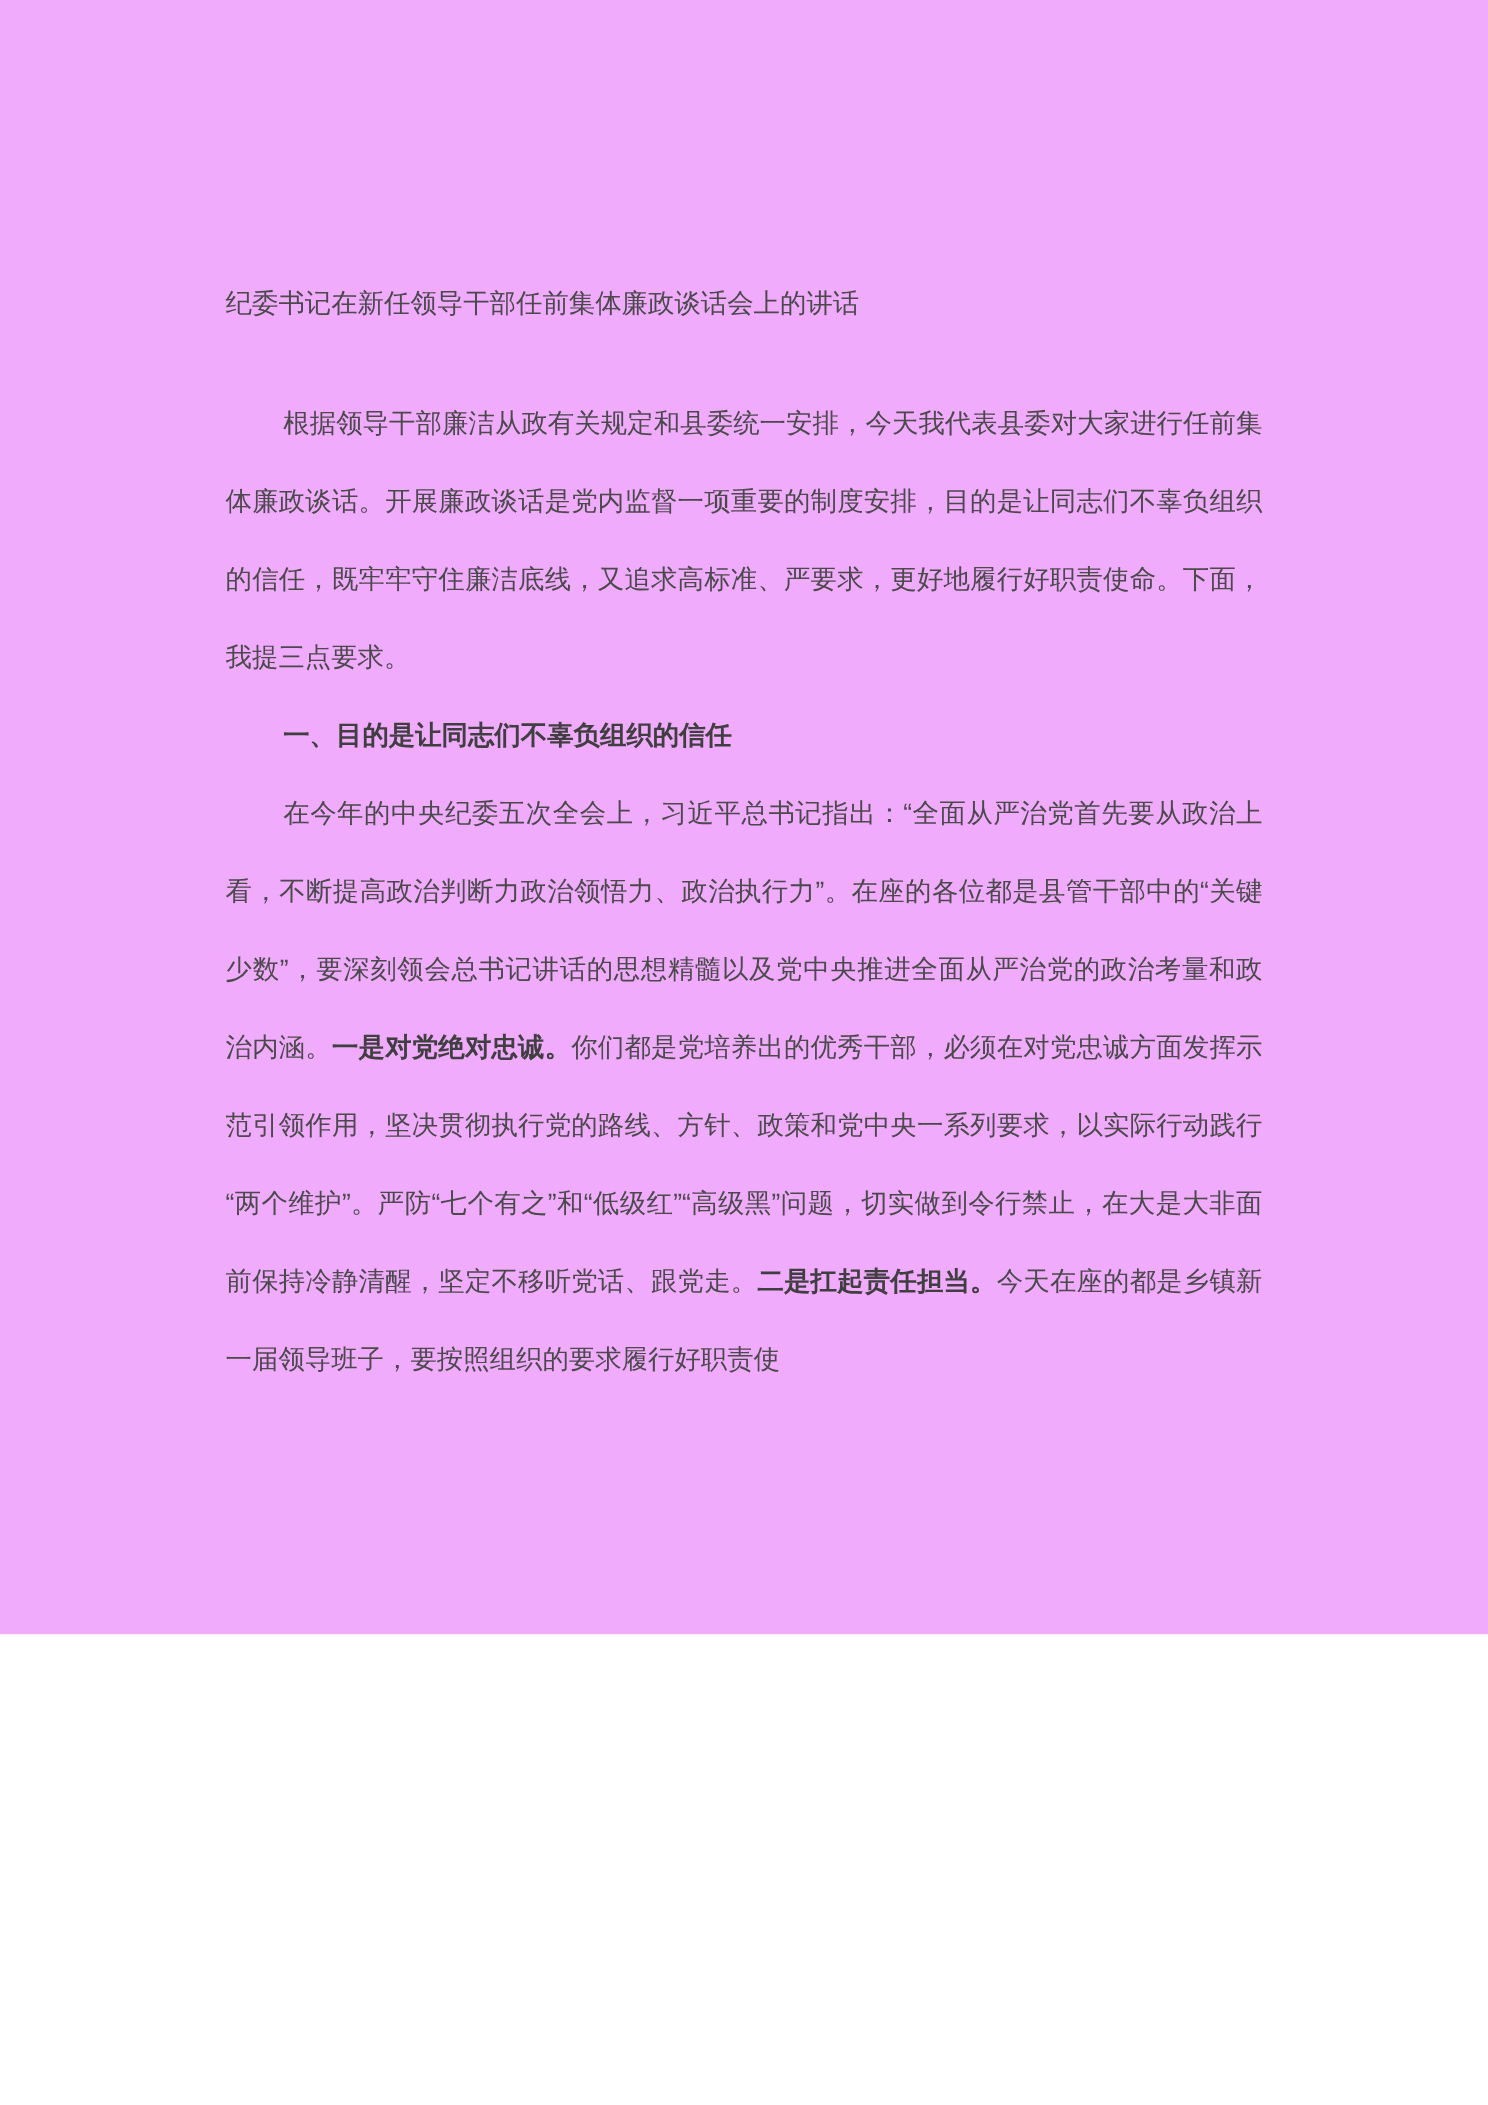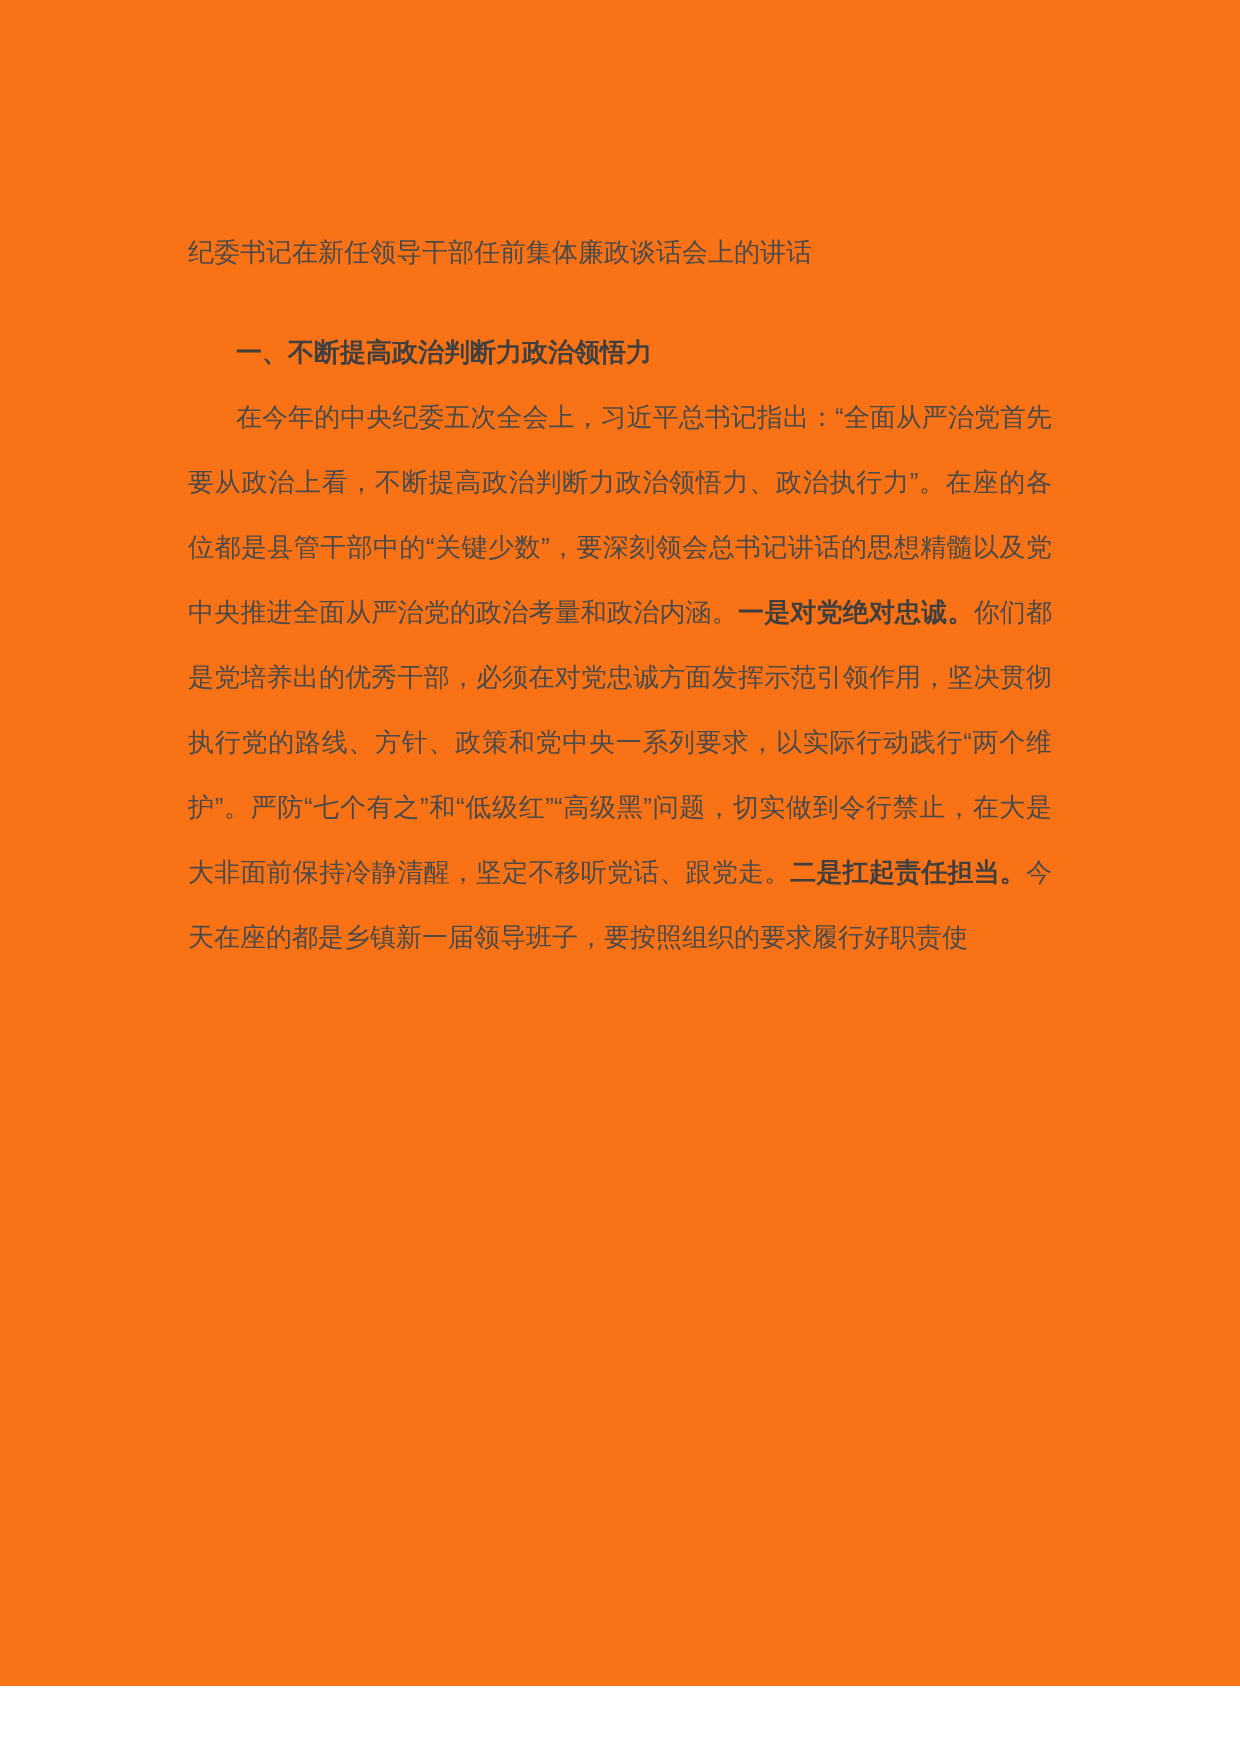--- a/index.html
+++ b/index.html
@@ -3,29 +3,29 @@
 <meta charset="utf-8">
 <style>
   html, body {
     margin: 0;
     padding: 0;
     background: #ffffff;
   }
   .page {
     position: relative;
     width: 1240px;
-    height: 1686px;
+    height: 1362px;
     margin: 0 auto;
-    background: #f97316;
+    background: #f0abfc;
     overflow: hidden;
     box-sizing: border-box;
     padding: 220px 188px 0 188px;
     font-family: "Liberation Sans", "DejaVu Sans", sans-serif;
     color: #464646;
-    font-size: 26px;
+    font-size: 22px;
     line-height: 65px;
   }
   .doc-title {
     font-weight: 400;
     text-align: left;
     margin: 0 0 35px 0;
     color: #4a4a4a;
   }
   .greeting {
     margin: 0;
@@ -50,16 +50,17 @@
   }
 </style>
 </head>
 <body>
 
 <div class="page">
   <p class="doc-title">纪委书记在新任领导干部任前集体廉政谈话会上的讲话</p>
 
 
   <div id="paragraphs-container">
-      <p class="section-heading"><span class="run-bold">一、不断提高政治判断力政治领悟力</span></p>
+      <p class="body-para"><span>根据领导干部廉洁从政有关规定和县委统一安排，今天我代表县委对大家进行任前集体廉政谈话。开展廉政谈话是党内监督一项重要的制度安排，目的是让同志们不辜负组织的信任，既牢牢守住廉洁底线，又追求高标准、严要求，更好地履行好职责使命。下面，我提三点要求。</span></p>
+      <p class="section-heading"><span class="run-bold">一、目的是让同志们不辜负组织的信任</span></p>
       <p class="body-para"><span>在今年的中央纪委五次全会上，习近平总书记指出：“全面从严治党首先要从政治上看，不断提高政治判断力政治领悟力、政治执行力”。在座的各位都是县管干部中的“关键少数”，要深刻领会总书记讲话的思想精髓以及党中央推进全面从严治党的政治考量和政治内涵。</span><span class="run-bold">一是对党绝对忠诚。</span><span>你们都是党培养出的优秀干部，必须在对党忠诚方面发挥示范引领作用，坚决贯彻执行党的路线、方针、政策和党中央一系列要求，以实际行动践行“两个维护”。严防“七个有之”和“低级红”“高级黑”问题，切实做到令行禁止，在大是大非面前保持冷静清醒，坚定不移听党话、跟党走。</span><span class="run-bold">二是扛起责任担当。</span><span>今天在座的都是乡镇新一届领导班子，要按照组织的要求履行好职责使</span></p>
     </div>
 </div>
 
 </body></html>

